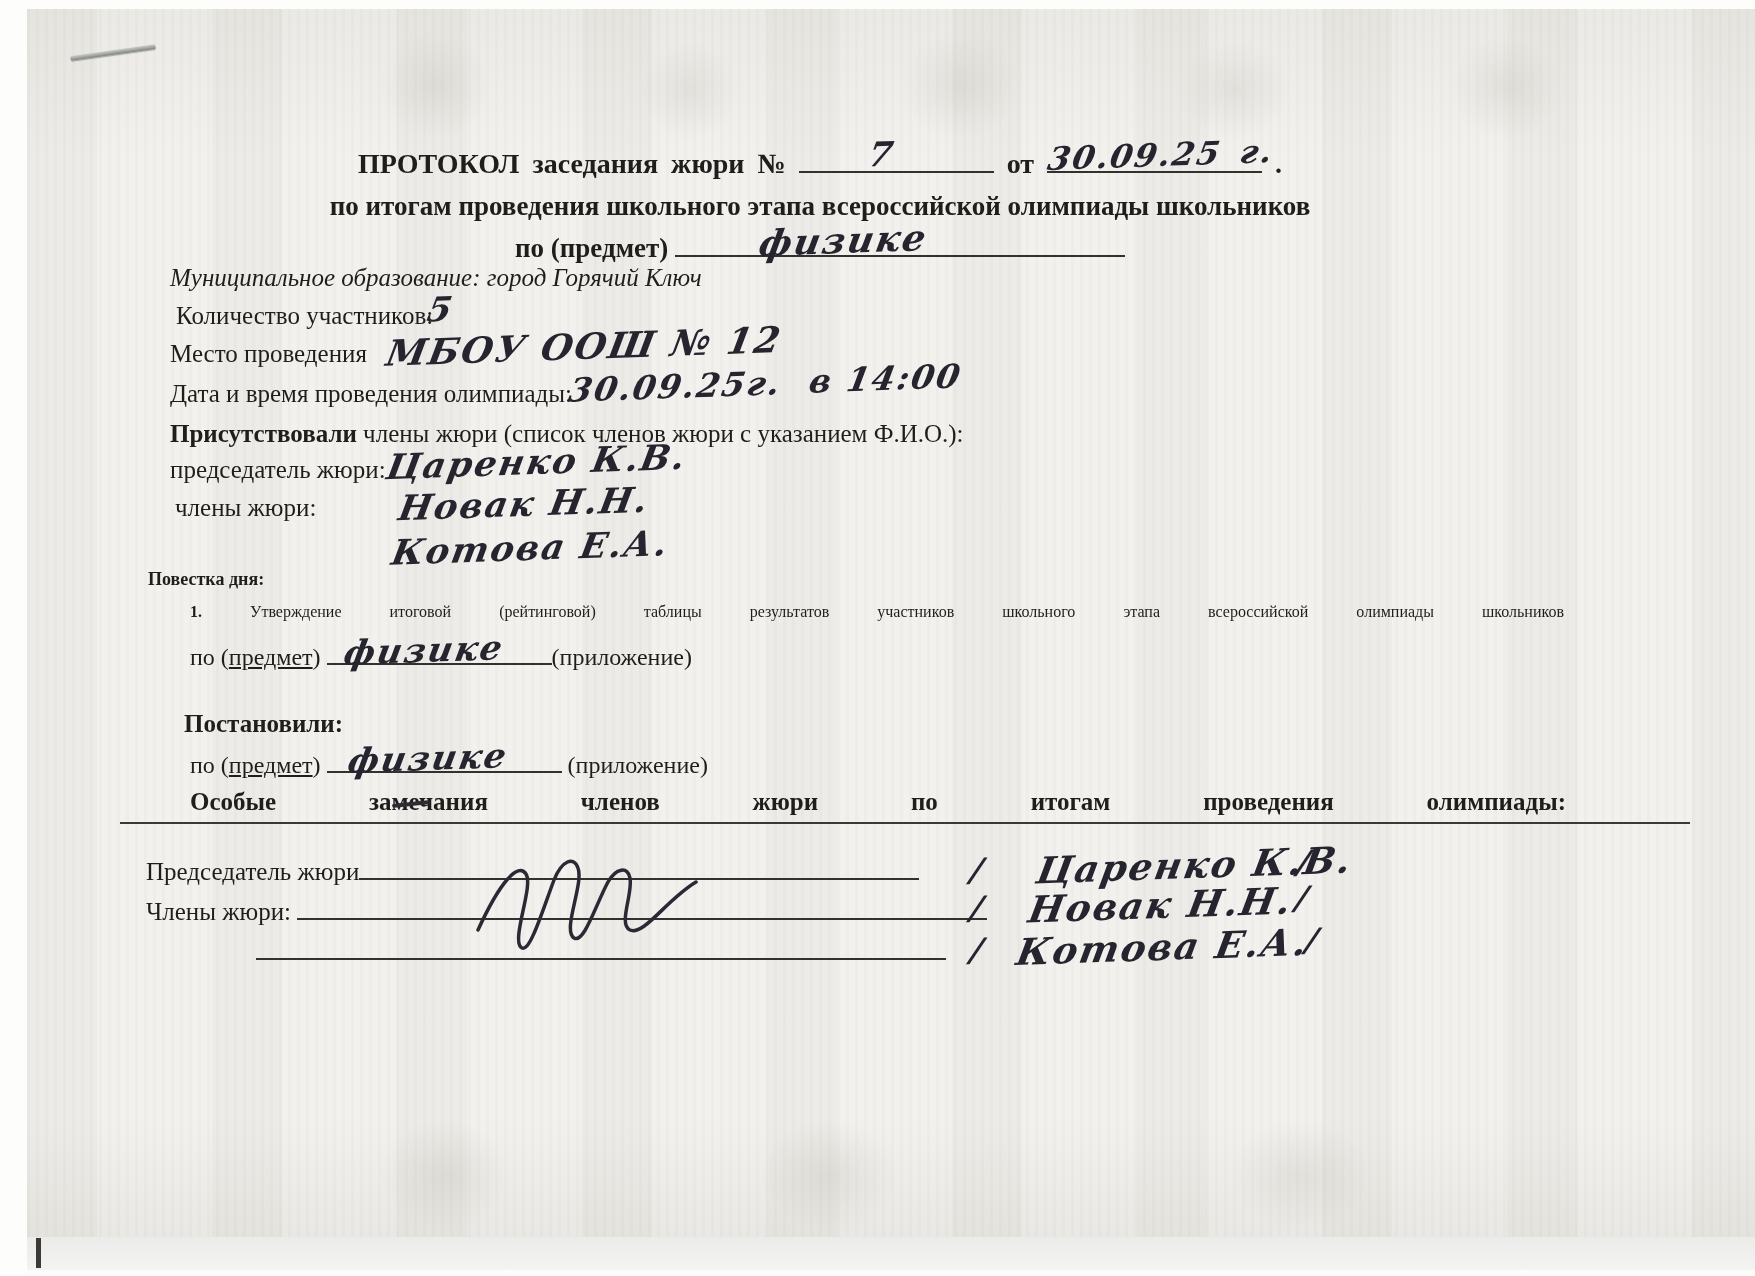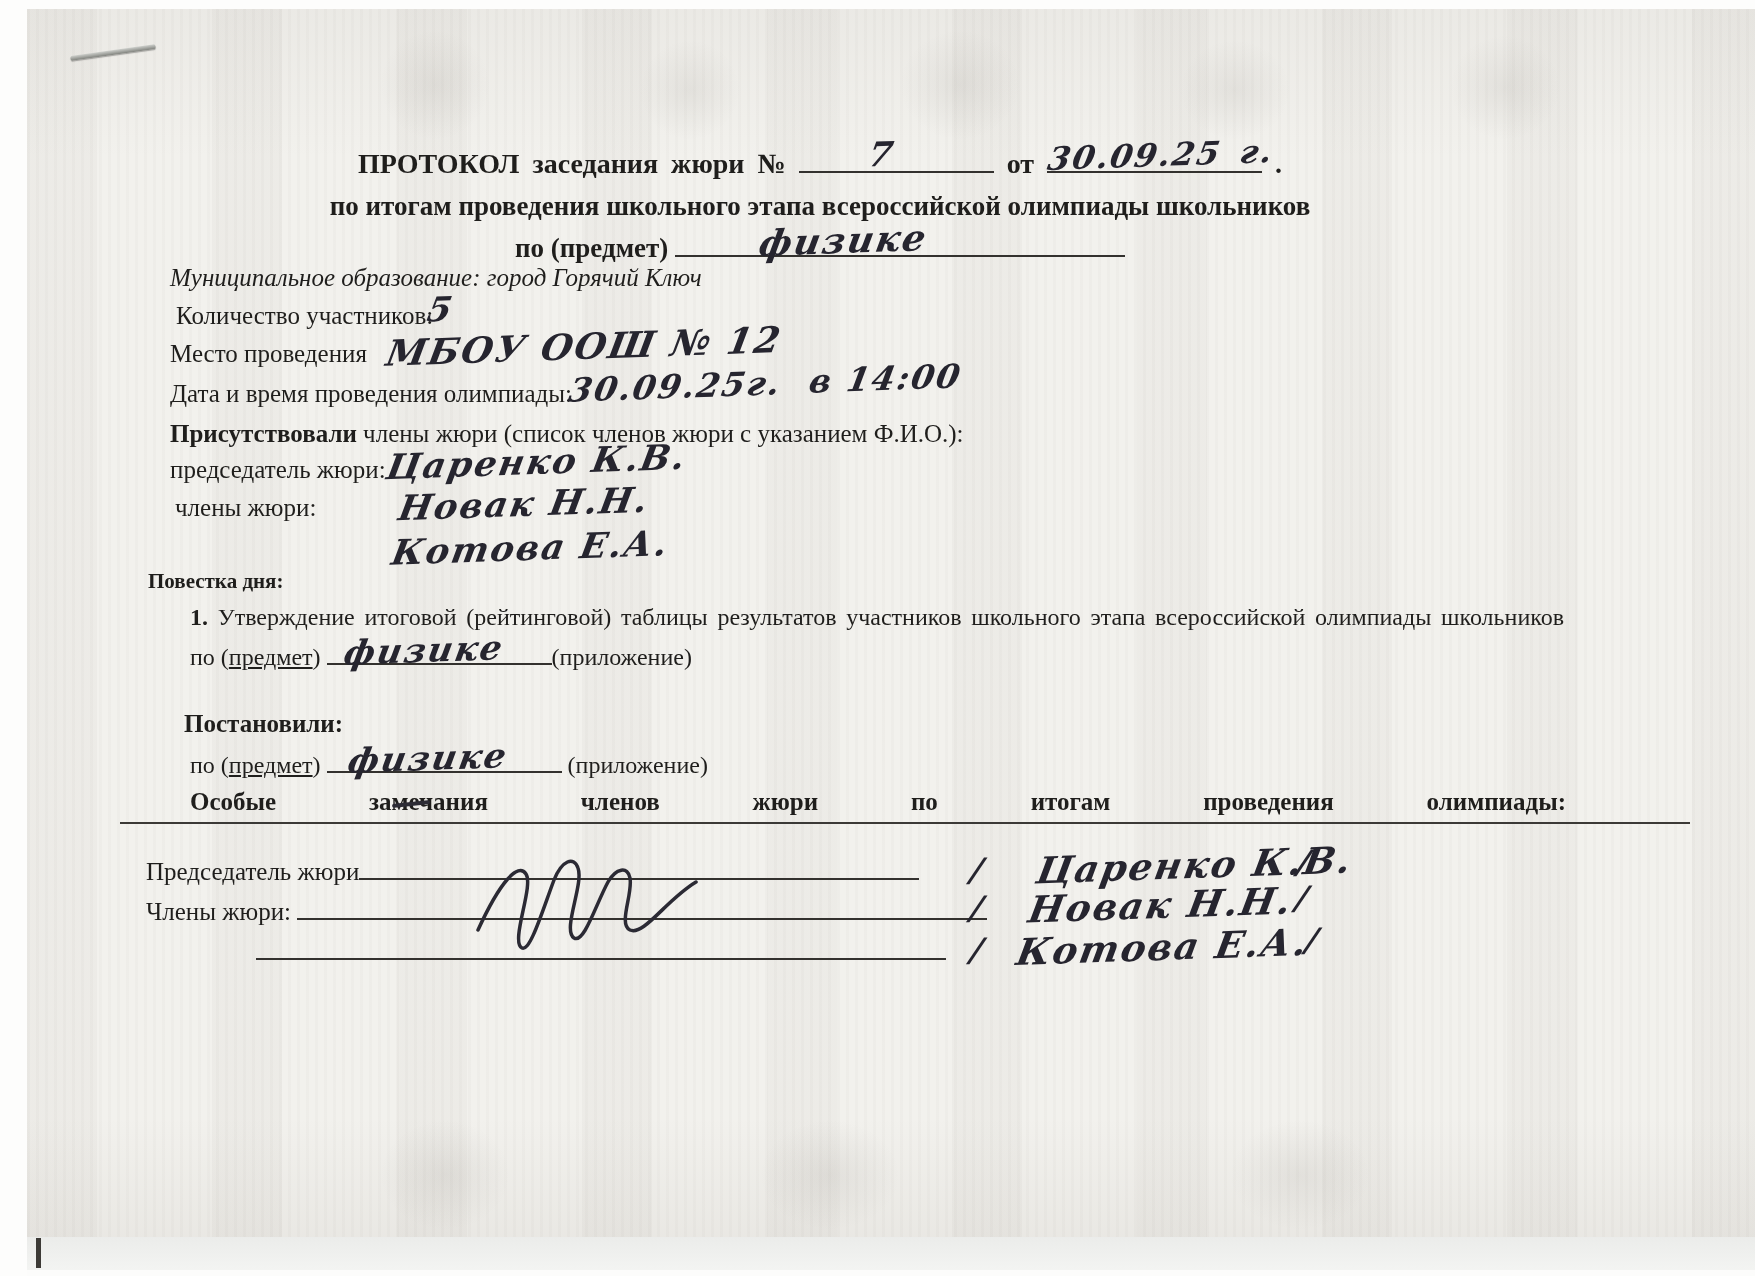--- a/index.html
+++ b/index.html
@@ -100,23 +100,23 @@
     <span>председатель жюри:</span>
     <span class="hand hand-abs" style="left:218px;top:-14px;font-size:35px;">Царенко К.В.</span>
   </div>
 
   <div class="row" style="left:175px;top:492px;">
     <span>члены жюри:</span>
     <span class="hand hand-abs" style="left:225px;top:-10px;font-size:35px;">Новак Н.Н.</span>
     <span class="hand hand-abs" style="left:218px;top:34px;font-size:35px;">Котова Е.А.</span>
   </div>
 
-  <div class="row b" style="left:148px;top:568px;font-size:21px;">Повестка дня:</div>
+  <div class="row b" style="left:148px;top:568px;font-size:18px;">Повестка дня:</div>
 
-  <div class="row just" style="left:190px;top:602px;width:1374px;font-size:24px;">
+  <div class="row just" style="left:190px;top:602px;width:1374px;font-size:16px;">
     <span class="b">1.</span>
     <span>Утверждение итоговой (рейтинговой) таблицы результатов участников школьного этапа всероссийской олимпиады школьников</span>
   </div>
 
   <div class="row" style="left:190px;top:642px;font-size:24px;">
     <span>по (</span><span class="u">предмет</span><span>)</span>
     <span class="blank" style="width:225px;"><span class="hand hand-abs" style="left:18px;bottom:-8px;font-size:34px;">физике</span></span><span>(приложение)</span>
   </div>
 
   <div class="row b" style="left:184px;top:680px;font-size:25px;margin-top:28px;">Постановили:</div>

